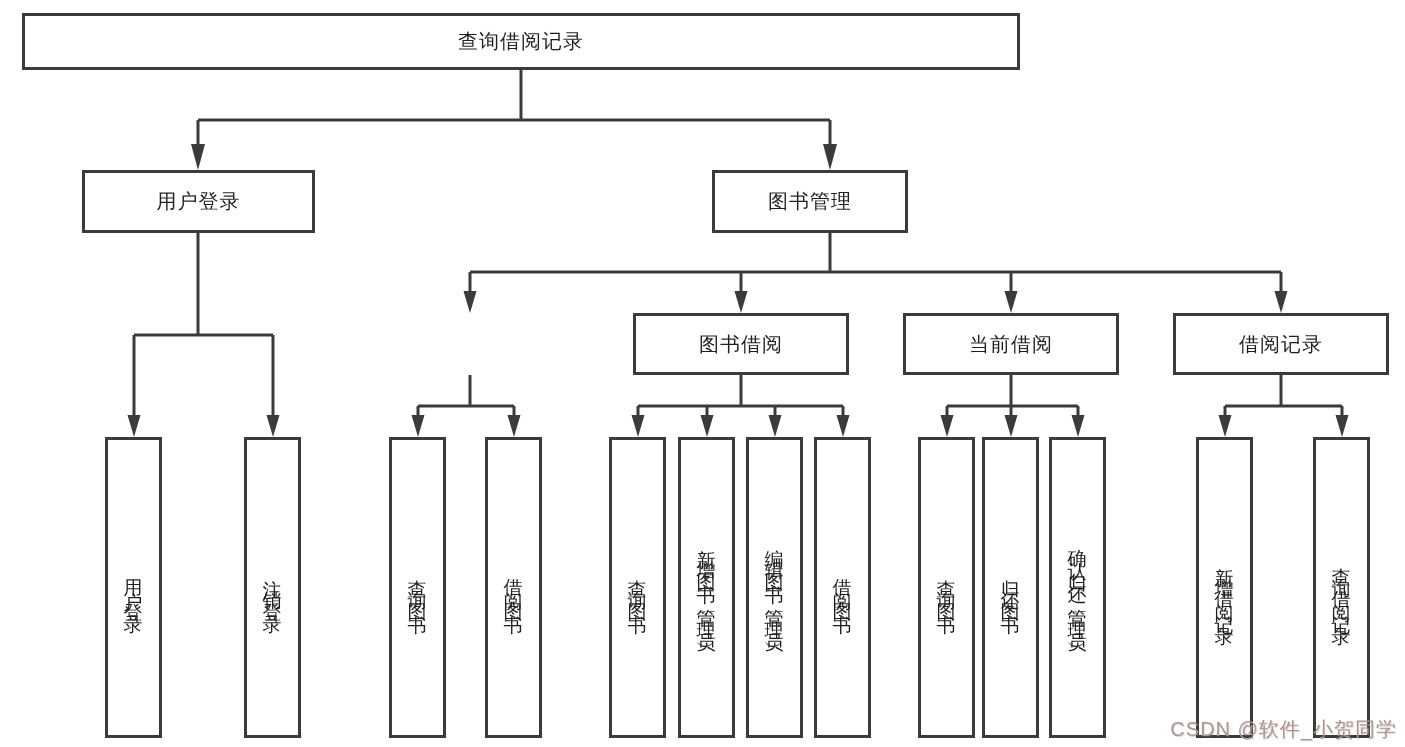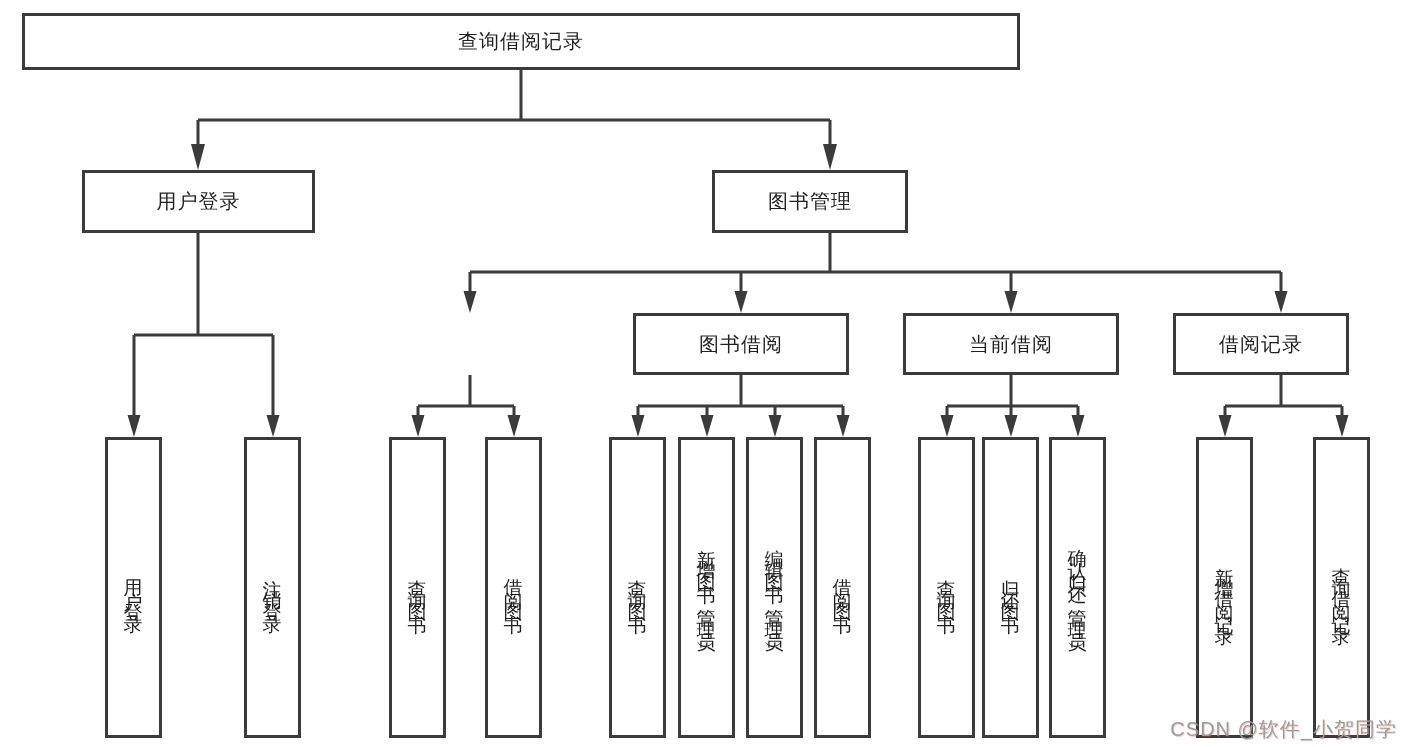--- a/index.html
+++ b/index.html
@@ -98,21 +98,21 @@
   <div class="box" style="left:712px;top:170px;width:196px;height:63px;">
     <span>图书管理</span>
   </div>
 
   <div class="box" style="left:633px;top:313px;width:216px;height:62px;text-align:center;">
     <span>图书借阅</span>
   </div>
   <div class="box" style="left:903px;top:313px;width:216px;height:62px;text-align:center;">
     <span>当前借阅</span>
   </div>
-  <div class="box" style="left:1173px;top:313px;width:176px;height:62px;">
+  <div class="box" style="left:1173px;top:313px;width:216px;height:62px;">
     <span>借阅记录</span>
   </div>
 
   <div class="leaf" style="left:105px;">
     <span class="vtext">用户登录</span>
   </div>
   <div class="leaf" style="left:244px;">
     <span class="vtext">注销登录</span>
   </div>
 

